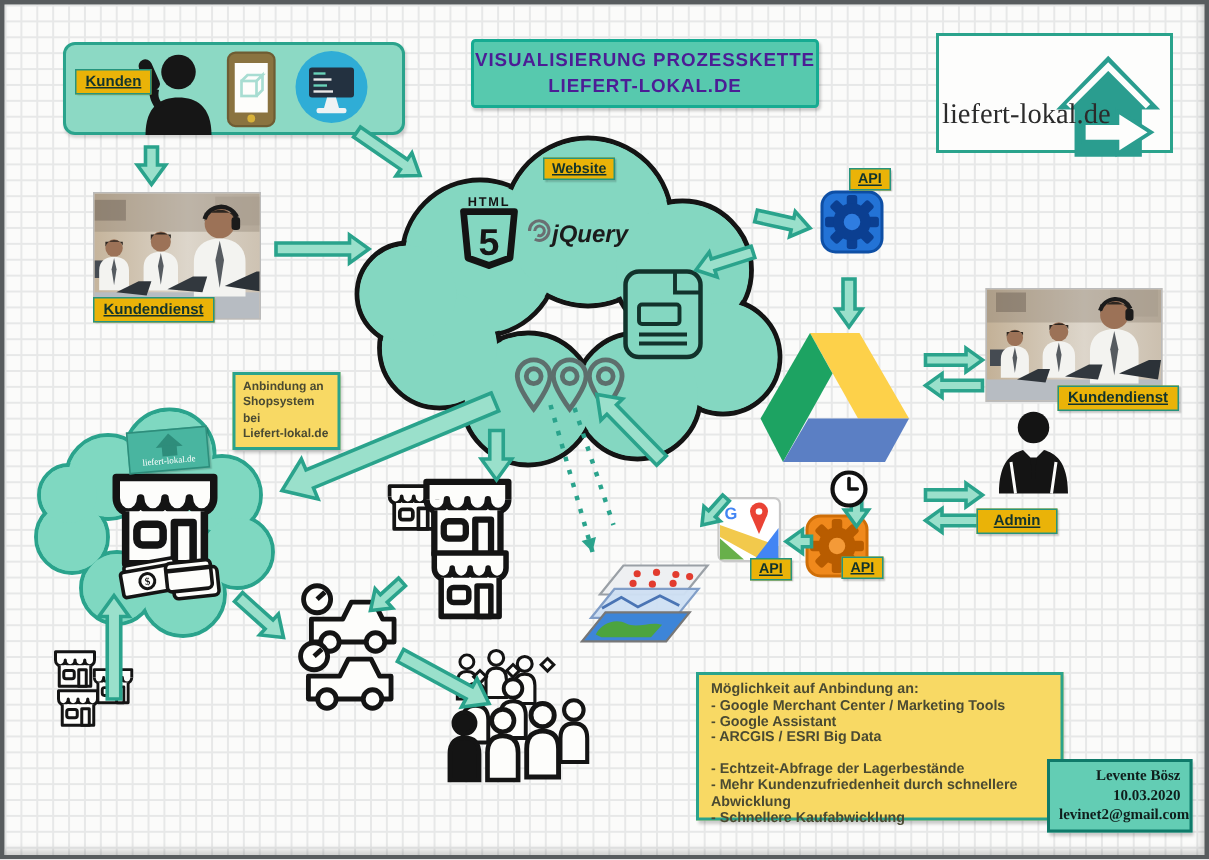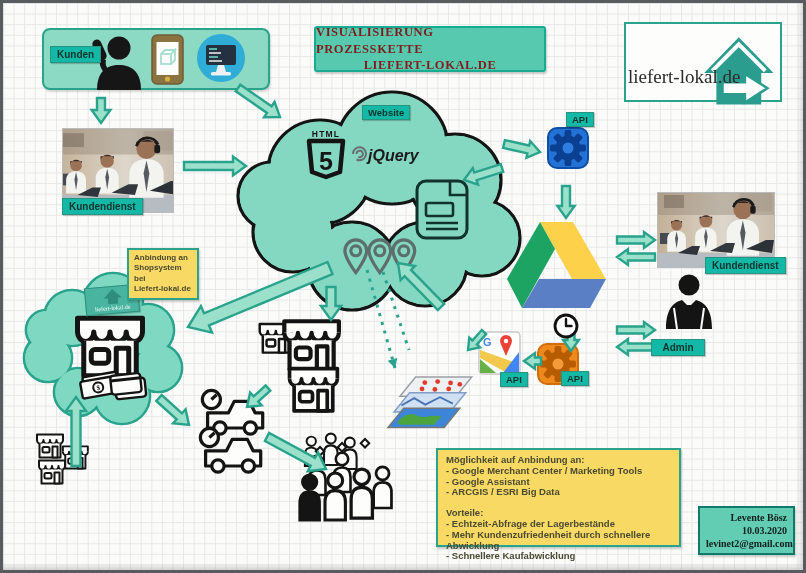--- a/index.html
+++ b/index.html
@@ -16,30 +16,30 @@
   .z-base{z-index:5;}
   .z-card{z-index:12;}
   .z-art{z-index:10;}
   .z-arrows{z-index:20;}
   .z-top{z-index:30;}
   .kunden-box{background:#8cd9c4;border:2px solid #2aa38c;border-radius:8px;
               box-shadow:1px 2px 2px rgba(0,0,0,.15);}
   .title-box{background:#57c9ae;border:2px solid #17ab92;border-radius:3px;
              box-shadow:1px 2px 2px rgba(0,0,0,.2);display:flex;flex-direction:column;
              align-items:center;justify-content:center;}
-  .title-line{font-weight:bold;font-size:12.5px;letter-spacing:.6px;color:#7f1d1d;
-              font-family:Liberation Serif, serif;line-height:1.35;}
+  .title-line{font-weight:bold;font-size:12.5px;letter-spacing:.6px;color:#4c1d95;
+              font-family:Liberation Sans, sans-serif;line-height:1.35;}
   .logo-box{background:#fdfdfc;border:2px solid #2aa38c;}
   .logo-text{font-family:"Liberation Serif", serif;font-size:19px;color:#2b2b2b;}
-  .tag{background:#14b8a6;border:1.6px solid #26947e;color:#12332c;font-weight:bold;
-       font-size:10px;padding:2px 6px;box-shadow:1px 1px 1px rgba(0,0,0,.2);white-space:nowrap;}
+  .tag{background:#eab308;border:1.6px solid #26947e;color:#12332c;font-weight:bold;
+       font-size:10px;padding:2px 6px;box-shadow:1px 1px 1px rgba(0,0,0,.2);white-space:nowrap;text-decoration:underline;}
   .tag.small{font-size:9.5px;padding:1px 5px;}
   .photo{overflow:hidden;border:1px solid #bbb;background:#cfc3b2;}
   .note{border:2px solid #2aa38c;box-shadow:1px 2px 2px rgba(0,0,0,.2);padding:3px 5px;}
-  .note-yellow{background:#f8d964;color:#4a4a32;}
+  .note-yellow{background:#f8d964;color:#4a4a32;margin-left:28px;}
   .note-teal{background:#5fccb2;color:#14352e;}
   .note-line{font-weight:bold;font-size:8.5px;line-height:1.3;min-height:10px;}
   .info-note .note-line{font-size:9.5px;line-height:10.8px;}
   .signature{background:#63cdb4;border:2px solid #0f7a6a;text-align:right;
              font-family:"Liberation Serif", serif;color:#101e1c;padding:3px 6px;}
   .signature .note-line{font-size:10px;font-weight:bold;line-height:1.3;
                         font-family:"Liberation Serif", serif;}
   .mini-card{background:#49b5a0;border:1px solid #2e8d7b;transform:rotate(-5deg);
              box-shadow:1px 1px 1px rgba(0,0,0,.2);}
   .mini-house{position:absolute;left:18px;top:2px;width:0;height:0;
@@ -410,21 +410,20 @@
     <div class="note-line" style="font-size:8px;">Anbindung an</div>
     <div class="note-line" style="font-size:8px;">Shopsystem bei</div>
     <div class="note-line" style="font-size:8px;">Liefert-lokal.de</div>
   </div>
   <div class="abs z-top note note-yellow info-note" style="left:436px;top:448px;width:245px;height:99px;padding:5px 8px;">
     <div class="note-line">Möglichkeit auf Anbindung an:</div>
     <div class="note-line">- Google Merchant Center / Marketing Tools</div>
     <div class="note-line">- Google Assistant</div>
     <div class="note-line">- ARCGIS / ESRI Big Data</div>
     <div class="note-line"></div>
-    <div class="note-line">Vorteile:</div>
     <div class="note-line">- Echtzeit-Abfrage der Lagerbestände</div>
     <div class="note-line">- Mehr Kundenzufriedenheit durch schnellere Abwicklung</div>
     <div class="note-line">- Schnellere Kaufabwicklung</div>
   </div>
   <div class="abs z-top note signature" style="left:698px;top:506px;width:97px;">
     <div class="note-line">Levente Bösz</div>
     <div class="note-line">10.03.2020</div>
     <div class="note-line">levinet2@gmail.com</div>
   </div>
 

